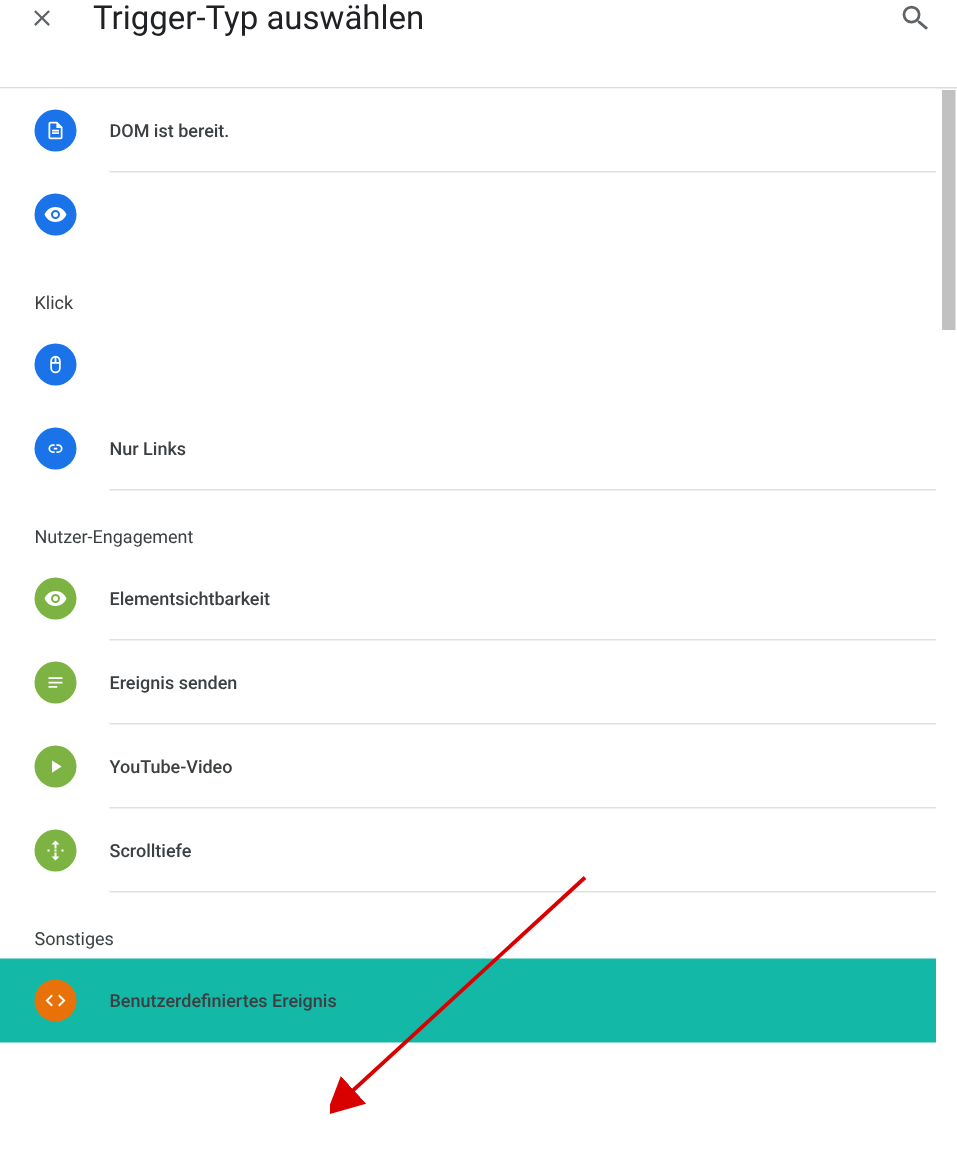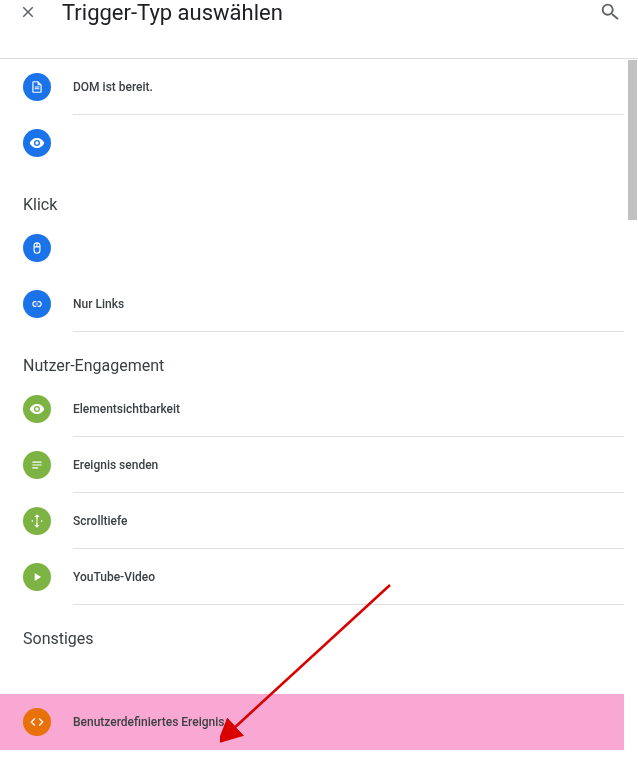--- a/index.html
+++ b/index.html
@@ -38,35 +38,34 @@
     cursor: pointer;
   }
   .panel {
     width: 624px;
     height: 723px;
     overflow-y: auto;
     background: #fff;
     position: relative;
   }
   .section-title {
-    font-size: 16px;
+    font-size: 12px;
     color: #3c4043;
     font-weight: 400;
     padding: 24px 0 6px 23px;
   }
   .row {
     display: flex;
     align-items: center;
     height: 56px;
     padding-left: 23px;
     cursor: pointer;
   }
   .row.highlight {
-    background: #f9a8d4;
-    margin-top: 40px;
+    background: #14b8a6;
   }
   .icon-circle {
     width: 28px; height: 28px;
     border-radius: 50%;
     display: flex; align-items: center; justify-content: center;
     flex-shrink: 0;
     margin-right: 22px;
   }
   .blue { background: #1a73e8; }
   .green { background: #7cb342; }
@@ -181,37 +180,37 @@
           <path d="M4 6h16v2H4V6zm0 5h16v2H4v-2zm0 5h10v2H4v-2z"></path>
         </svg>
     </div>
     <div class="row-label-wrap">
         <span class="row-label">Ereignis senden</span>
       </div>
   </div>
 
   <div class="row">
     <div class="icon-circle green">
+      <svg width="14" height="14" viewBox="0 0 24 24">
+          <path d="M8 5v14l11-7L8 5z"></path>
+        </svg>
+    </div>
+    <div class="row-label-wrap">
+        <span class="row-label">YouTube-Video</span>
+      </div>
+  </div>
+
+  <div class="row">
+    <div class="icon-circle green">
       <svg width="16" height="16" viewBox="0 0 24 24">
           <path d="M12 2 8 6h3v4h2V6h3l-4-4zm0 20 4-4h-3v-4h-2v4H8l4 4zM4 11h2v2H4v-2zm14 0h2v2h-2v-2zm-7 0h2v2h-2v-2z"></path>
         </svg>
     </div>
     <div class="row-label-wrap">
         <span class="row-label">Scrolltiefe</span>
-      </div>
-  </div>
-
-  <div class="row">
-    <div class="icon-circle green">
-      <svg width="14" height="14" viewBox="0 0 24 24">
-          <path d="M8 5v14l11-7L8 5z"></path>
-        </svg>
-    </div>
-    <div class="row-label-wrap">
-        <span class="row-label">YouTube-Video</span>
       </div>
   </div>
 
   <div class="section-title">Sonstiges</div>
 
   <div class="row highlight">
     <div class="icon-circle orange">
       <svg width="16" height="16" viewBox="0 0 24 24">
           <path d="M9.4 16.6 4.8 12l4.6-4.6L8 6l-6 6 6 6 1.4-1.4zm5.2 0 4.6-4.6-4.6-4.6L16 6l6 6-6 6-1.4-1.4z"></path>
         </svg>

